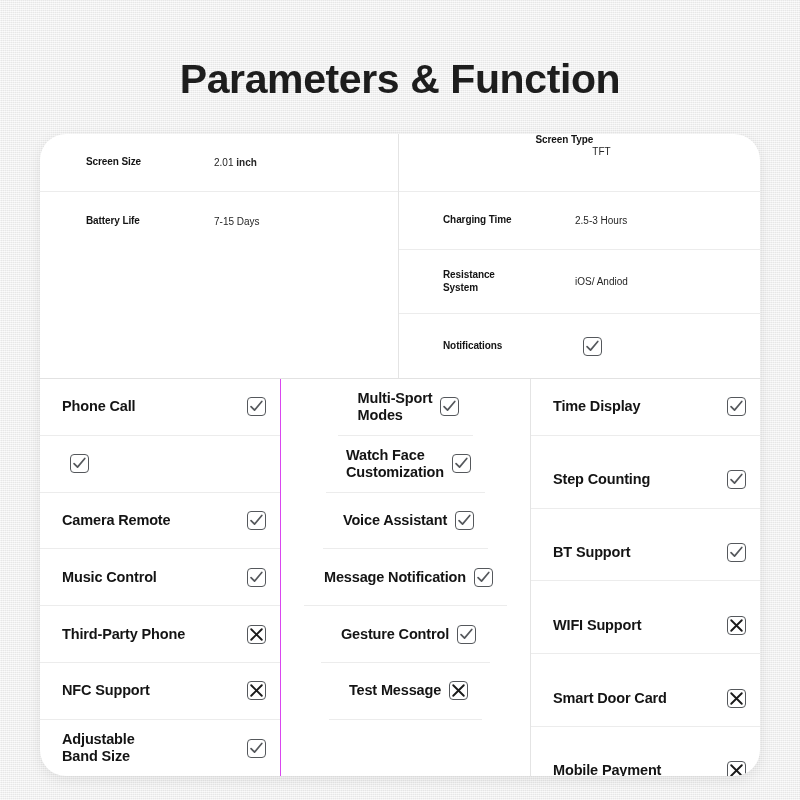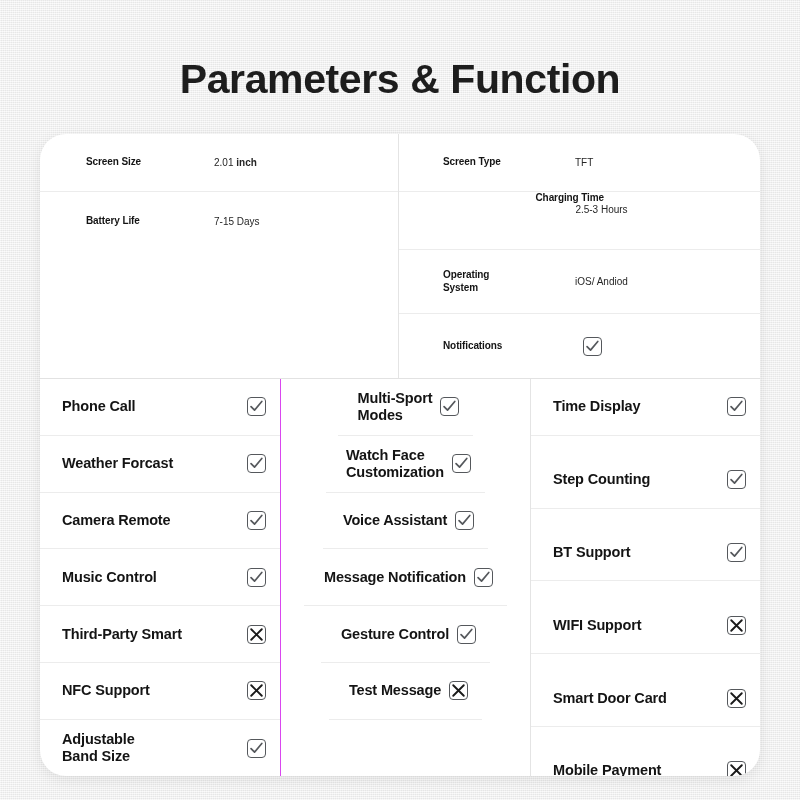--- a/index.html
+++ b/index.html
@@ -78,22 +78,22 @@
     font-size:10px;
     font-weight:400;
     color:#262626;
     letter-spacing:0px;
   }
   .spec-value .unit { font-weight:600; }
 
   .r-screen   { height:58px; }
   .r-battery  { height:58px; }
   .r-water    { height:128px; align-items:flex-start; padding-top:28px; flex-wrap:wrap; border-bottom:none; }
-  .r-type     { height:58px; }
-  .r-charge   { height:58px;flex-direction:column; }
+  .r-type     { height:58px;flex-direction:column; }
+  .r-charge   { height:58px; }
   .r-os       { height:64px; }
   .r-notif    { height:64px; border-bottom:none; }
 
   .water-note {
     width:100%;
     margin-top:16px;
     margin-left:0px;
     font-size:10.5px;
     font-weight:700;
     color:#1a1a1a;
@@ -177,21 +177,21 @@
         <div class="spec-label">Screen Type</div>
         <div class="spec-value">TFT</div>
       </div>
 
       <div class="spec-row r-charge">
         <div class="spec-label">Charging Time</div>
         <div class="spec-value">2.5-3 Hours</div>
       </div>
 
       <div class="spec-row r-os">
-        <div class="spec-label"><span>Operating</span><br><span>System</span></div>
+        <div class="spec-label"><span>Resistance</span><br><span>System</span></div>
         <div class="spec-value">iOS/ Andiod</div>
       </div>
 
       <div class="spec-row r-notif">
         <div class="spec-label">Notifications</div>
         <div class="mark">
             <svg viewBox="0 0 19 19">
               <path d="M3.4 9.6 L7.3 13.6 L15.4 3.9" fill="none" stroke="#55585c" stroke-width="1.9" stroke-linecap="round" stroke-linejoin="round"></path>
             </svg>
           </div>
@@ -204,21 +204,20 @@
     <div class="fcol c1">
         <div class="frow">
           <div class="flabel">Phone Call</div>
           <div class="mark">
             <svg viewBox="0 0 19 19">
               <path d="M3.4 9.6 L7.3 13.6 L15.4 3.9" fill="none" stroke="#55585c" stroke-width="1.9" stroke-linecap="round" stroke-linejoin="round"></path>
             </svg>
           </div>
         </div>
         <div class="frow">
-          <div class="flabel">Weather Forcast</div>
           <div class="mark">
             <svg viewBox="0 0 19 19">
               <path d="M3.4 9.6 L7.3 13.6 L15.4 3.9" fill="none" stroke="#55585c" stroke-width="1.9" stroke-linecap="round" stroke-linejoin="round"></path>
             </svg>
           </div>
         </div>
         <div class="frow">
           <div class="flabel">Camera Remote</div>
           <div class="mark">
             <svg viewBox="0 0 19 19">
@@ -228,21 +227,21 @@
         </div>
         <div class="frow">
           <div class="flabel">Music Control</div>
           <div class="mark">
             <svg viewBox="0 0 19 19">
               <path d="M3.4 9.6 L7.3 13.6 L15.4 3.9" fill="none" stroke="#55585c" stroke-width="1.9" stroke-linecap="round" stroke-linejoin="round"></path>
             </svg>
           </div>
         </div>
         <div class="frow">
-          <div class="flabel">Third-Party Smart</div>
+          <div class="flabel">Third-Party Phone</div>
           <div class="mark">
             <svg viewBox="0 0 19 19">
               <path d="M3.6 3.6 L15.4 15.4 M15.4 3.6 L3.6 15.4" fill="none" stroke="#1a1a1a" stroke-width="2.1" stroke-linecap="round"></path>
             </svg>
           </div>
         </div>
         <div class="frow">
           <div class="flabel">NFC Support</div>
           <div class="mark">
             <svg viewBox="0 0 19 19">

